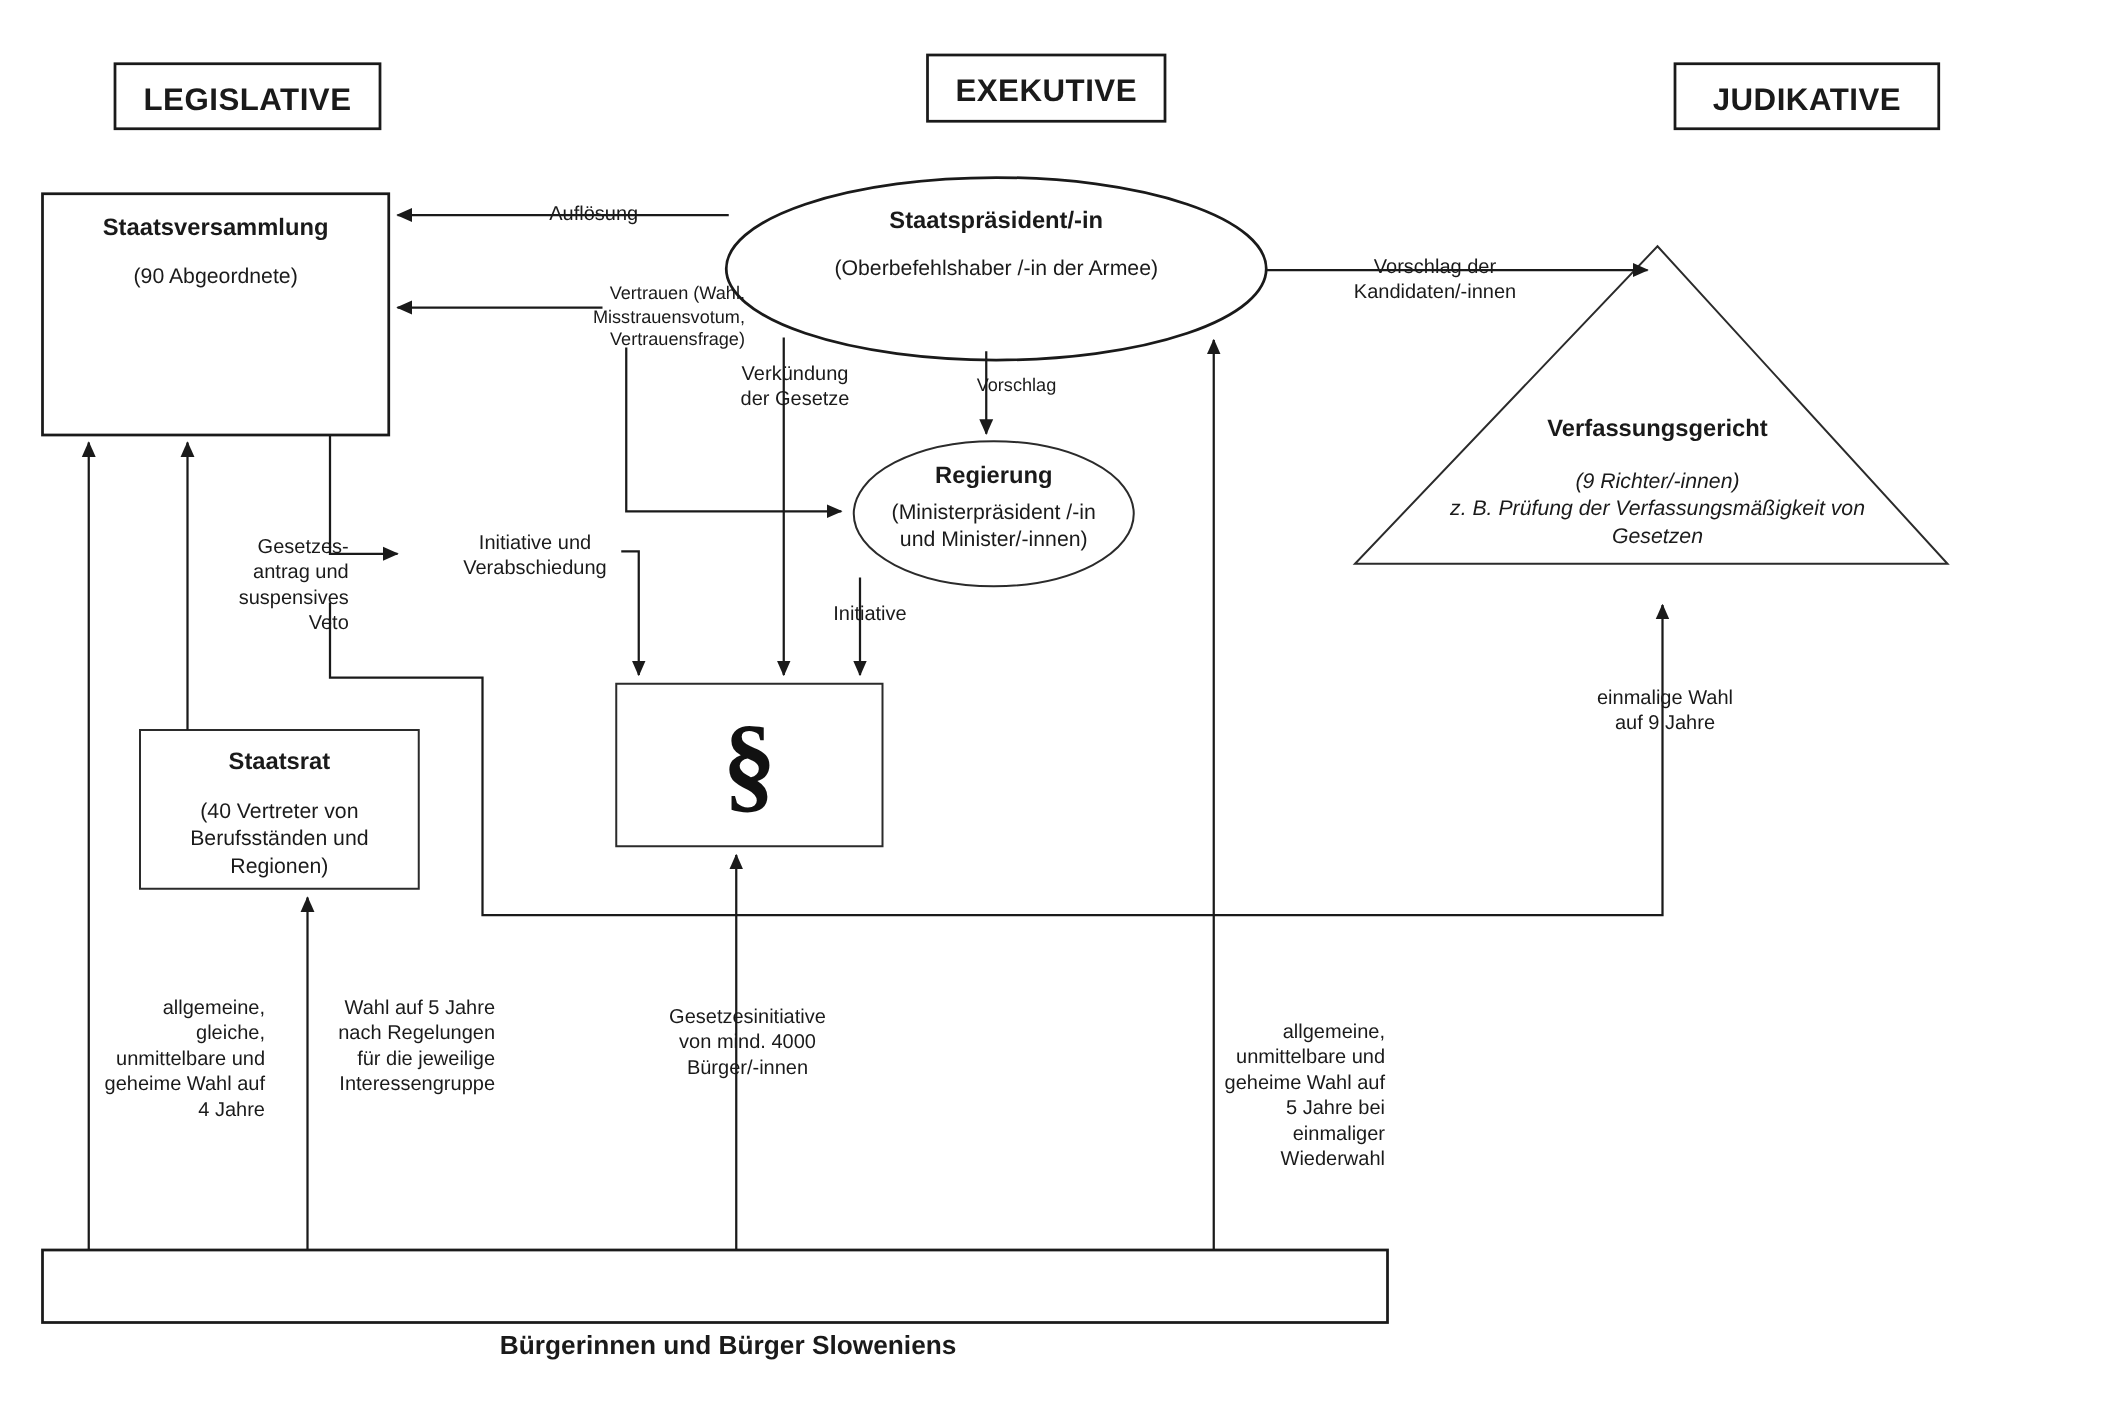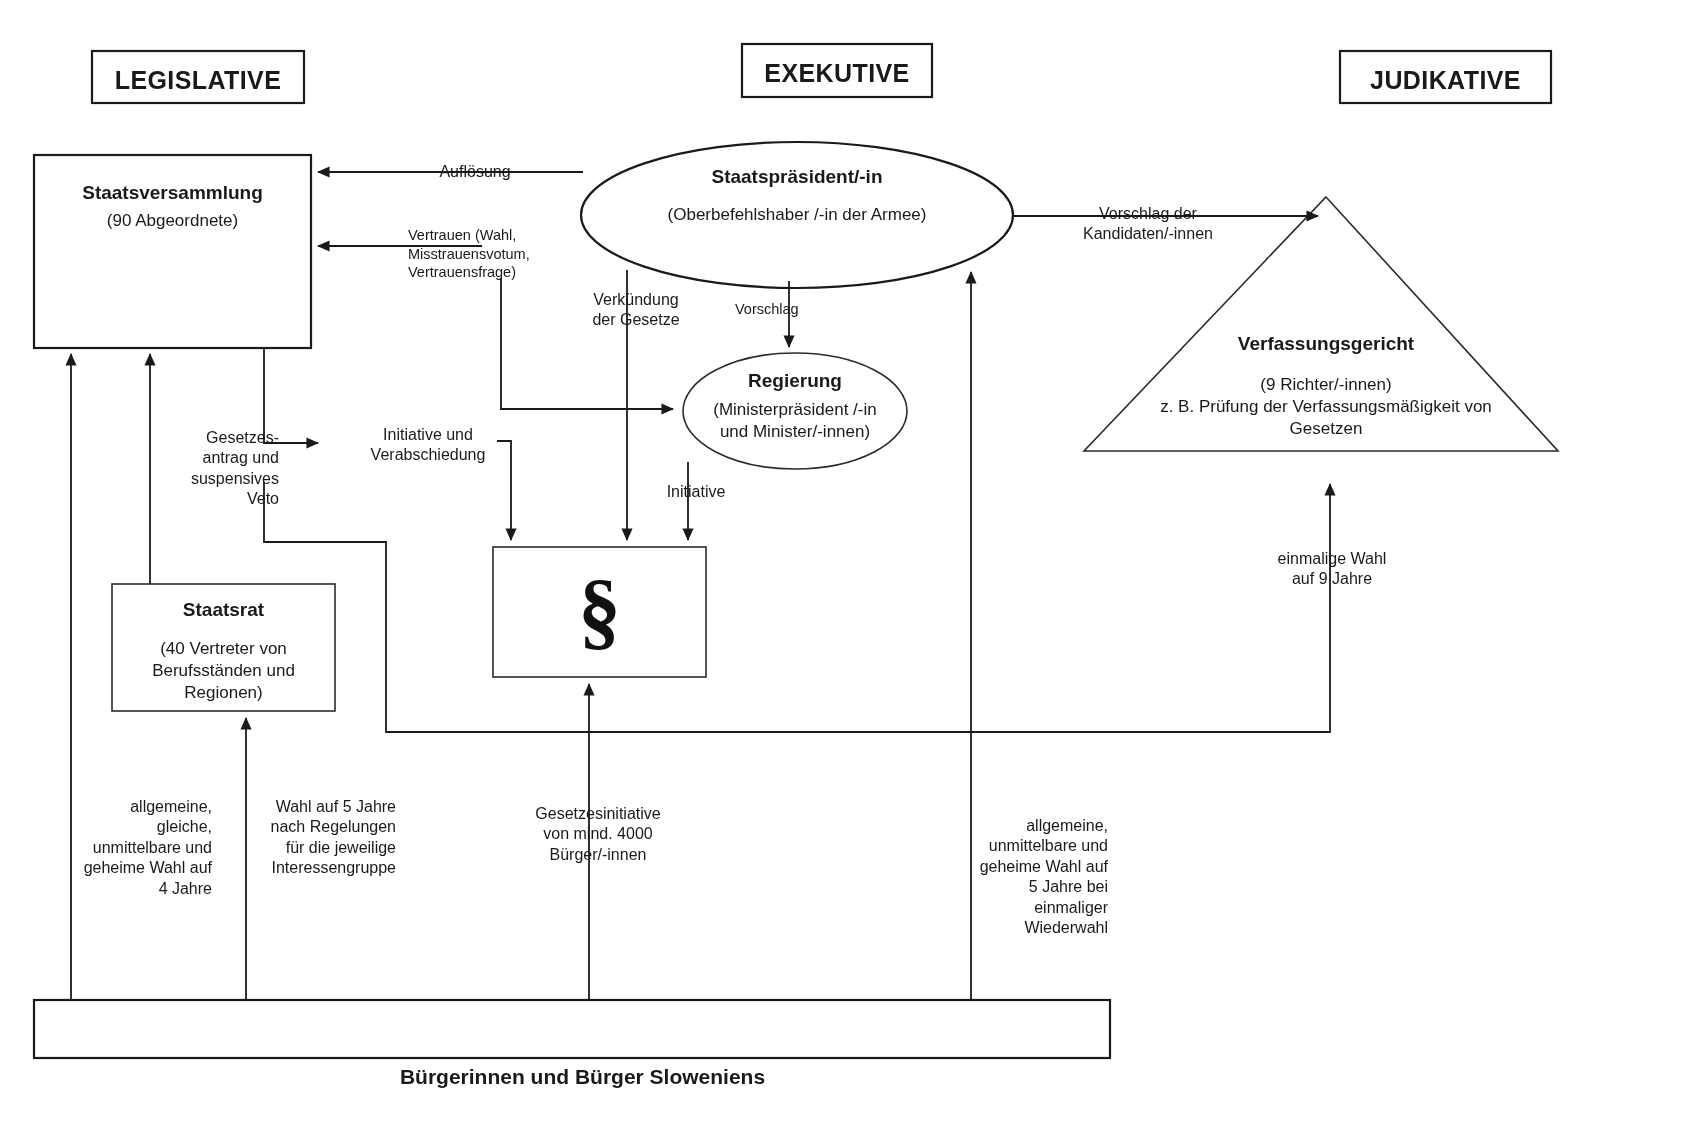--- a/index.html
+++ b/index.html
@@ -62,21 +62,21 @@
     font-size: 17px;
     font-weight: normal;
     text-align: center;
   }
   .edge-lbl {
     font-size: 16px;
     text-align: center;
   }
   .edge-lbl-sm {
     font-size: 14.5px;
-    text-align: left;
+    text-align: right;
   }
   .edge-lbl-left {
     font-size: 16px;
     text-align: right;
   }
   .para-glyph {
     position: absolute;
     font-family: "Liberation Serif", serif;
     font-size: 86px;
     font-weight: bold;
@@ -146,37 +146,37 @@
 
     <path class="conn" marker-end="url(#arrow)" d="M 589 968 L 589 652"></path>
 
     <path class="conn" marker-end="url(#arrow)" d="M 971 968 L 971 240"></path>
   </svg>
 
   <div class="txt hdr" style="left:92px; top:32px; width:212px;">LEGISLATIVE</div>
   <div class="txt hdr" style="left:742px; top:25px; width:190px;">EXEKUTIVE</div>
   <div class="txt hdr" style="left:1340px; top:32px; width:211px;">JUDIKATIVE</div>
 
-  <div class="txt node-title" style="left:34px; top:149px; width:277px;">Staatsversammlung</div>
+  <div class="txt node-title" style="left:34px; top:139px; width:277px;">Staatsversammlung</div>
   <div class="txt node-sub" style="left:34px; top:178px; width:277px;">(90 Abgeordnete)</div>
 
   <div class="txt node-title" style="left:112px; top:566px; width:223px;">Staatsrat</div>
   <div class="txt node-sub" style="left:112px; top:606px; width:223px;">(40 Vertreter von
 Berufsständen und
 Regionen)</div>
 
   <div class="txt node-title" style="left:597px; top:133px; width:400px;">Staatspräsident/-in</div>
   <div class="txt node-sub" style="left:597px; top:172px; width:400px;">(Oberbefehlshaber /-in der Armee)</div>
 
   <div class="txt node-title" style="left:683px; top:337px; width:224px;">Regierung</div>
   <div class="txt node-title" style="left:1096px; top:300px; width:460px;">Verfassungsgericht</div>
 
   <div class="txt node-sub" style="left:671px; top:367px; width:248px;">(Ministerpräsident /-in
 und Minister/-innen)</div>
-  <div class="txt node-sub" style="left:1086px; top:342px; width:480px;">(9 Richter/-innen)
+  <div class="txt node-sub" style="left:1086px; top:342px; width:480px;font-style:italic;">(9 Richter/-innen)
 z. B. Prüfung der Verfassungsmäßigkeit von
 Gesetzen</div>
 
   <div class="para-glyph" style="left:493px; top:528px; width:213px;">§</div>
 
   <div class="txt citizens-lbl" style="left:34px; top:1032px; width:1097px;">Bürgerinnen und Bürger Sloweniens</div>
 
   <div class="txt edge-lbl" style="left:400px; top:130px; width:150px;">Auflösung</div>
 
   <div class="txt edge-lbl-sm" style="left:408px; top:194px; width:188px;">Vertrauen (Wahl,

